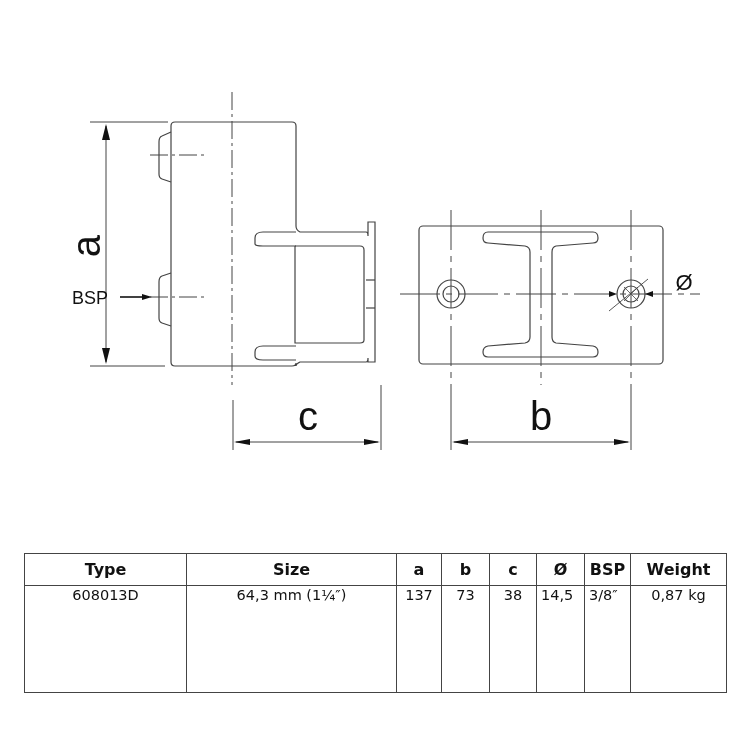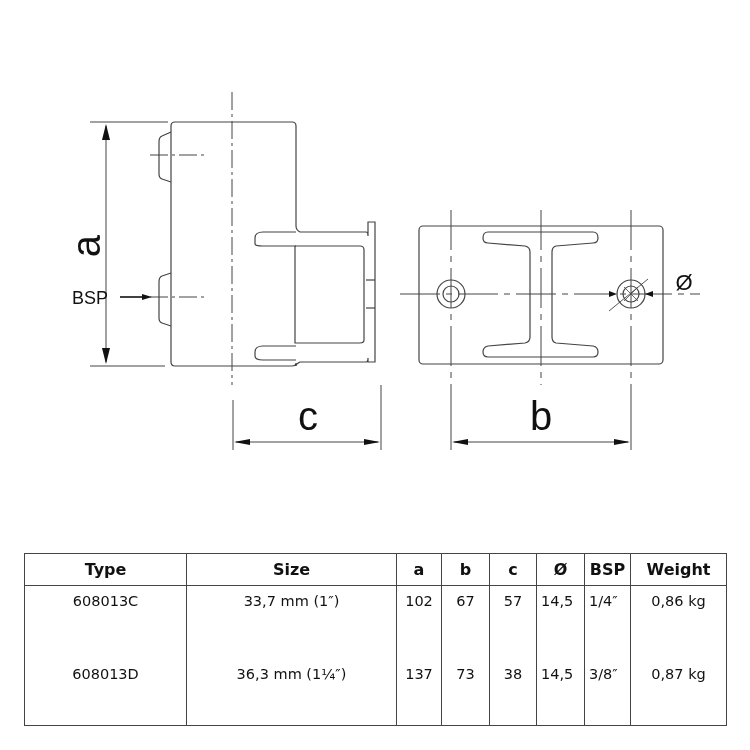--- a/index.html
+++ b/index.html
@@ -1,19 +1,19 @@
 <!DOCTYPE html>
 <html><head>
 <meta charset="utf-8">
 <style>
   html,body{margin:0;padding:0;background:#fff;}
   body{width:750px;height:750px;position:relative;overflow:hidden;font-family:"DejaVu Sans",sans-serif;color:#111;}
   #drawing{position:absolute;left:0;top:0;width:750px;height:540px;}
   .lbl{font-family:"Liberation Sans",sans-serif;fill:#111;}
-  table.spec{position:absolute;left:24px;top:553px;width:702px;height:173px;border-collapse:collapse;font-family:"DejaVu Sans",sans-serif;font-size:14.5px;table-layout:fixed;}
+  table.spec{position:absolute;left:24px;top:553px;width:702px;height:140px;border-collapse:collapse;font-family:"DejaVu Sans",sans-serif;font-size:14.5px;table-layout:fixed;}
   table.spec th,table.spec td{border-left:1.3px solid #444;border-right:1.3px solid #444;padding:0;text-align:center;}
   table.spec th{font-weight:bold;font-size:16px;height:31px;border-top:1.3px solid #444;border-bottom:1.3px solid #444;}
   table.spec td{vertical-align:top;line-height:19px;}
   table.spec tbody tr.r0 td{padding-top:6px;}
   table.spec tbody tr.filler td{height:auto;border-bottom:1.3px solid #444;}
   td.lft{text-align:left!important;padding-left:4px!important;}
 </style>
 </head>
 <body>
 
@@ -124,33 +124,23 @@
       <th>Size</th>
       <th>a</th>
       <th>b</th>
       <th>c</th>
       <th>Ø</th>
       <th>BSP</th>
       <th>Weight</th>
     </tr>
   </thead>
   <tbody>
-    <tr class="r0">
-      <td>608013C</td>
-      <td>33,7 mm (1″)</td>
-      <td>102</td>
-      <td>67</td>
-      <td>57</td>
-      <td class="lft">14,5</td>
-      <td class="lft">1/4″</td>
-      <td>0,86 kg</td>
-    </tr>
     <tr>
       <td>608013D</td>
-      <td>36,3 mm (1¼″)</td>
+      <td>64,3 mm (1¼″)</td>
       <td>137</td>
       <td>73</td>
       <td>38</td>
       <td class="lft">14,5</td>
       <td class="lft">3/8″</td>
       <td>0,87 kg</td>
     </tr>
     <tr class="filler">
       <td></td>
         <td></td>

